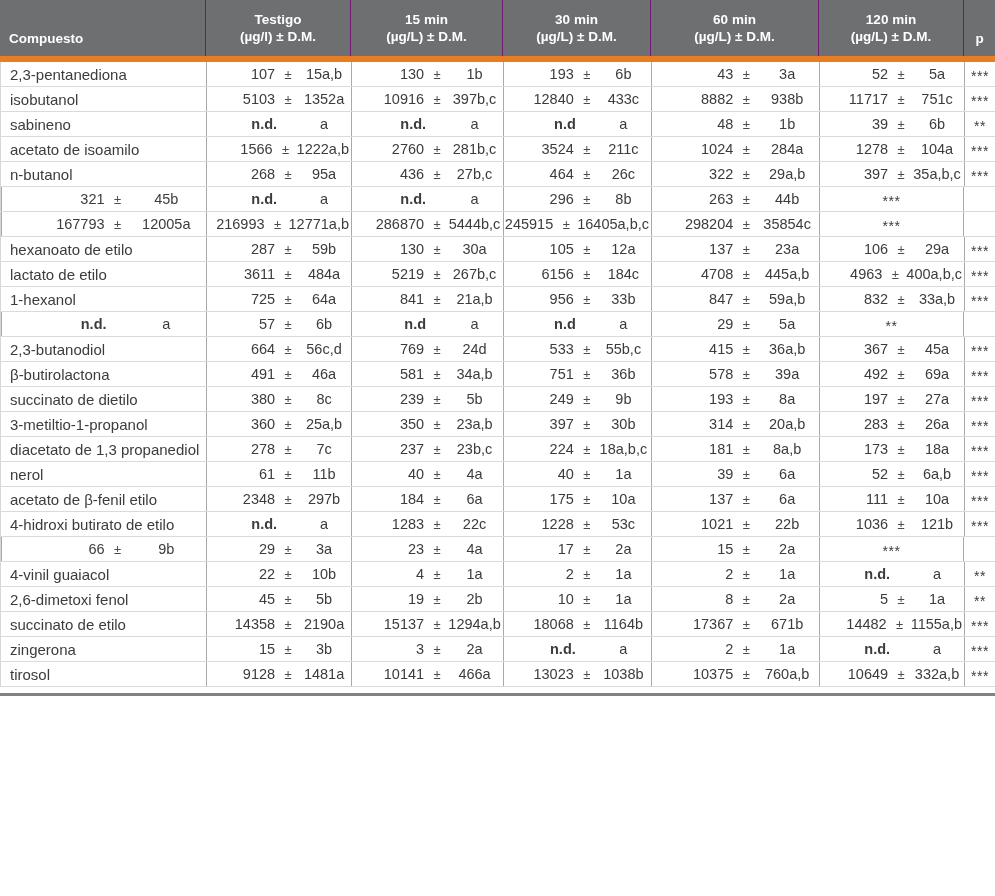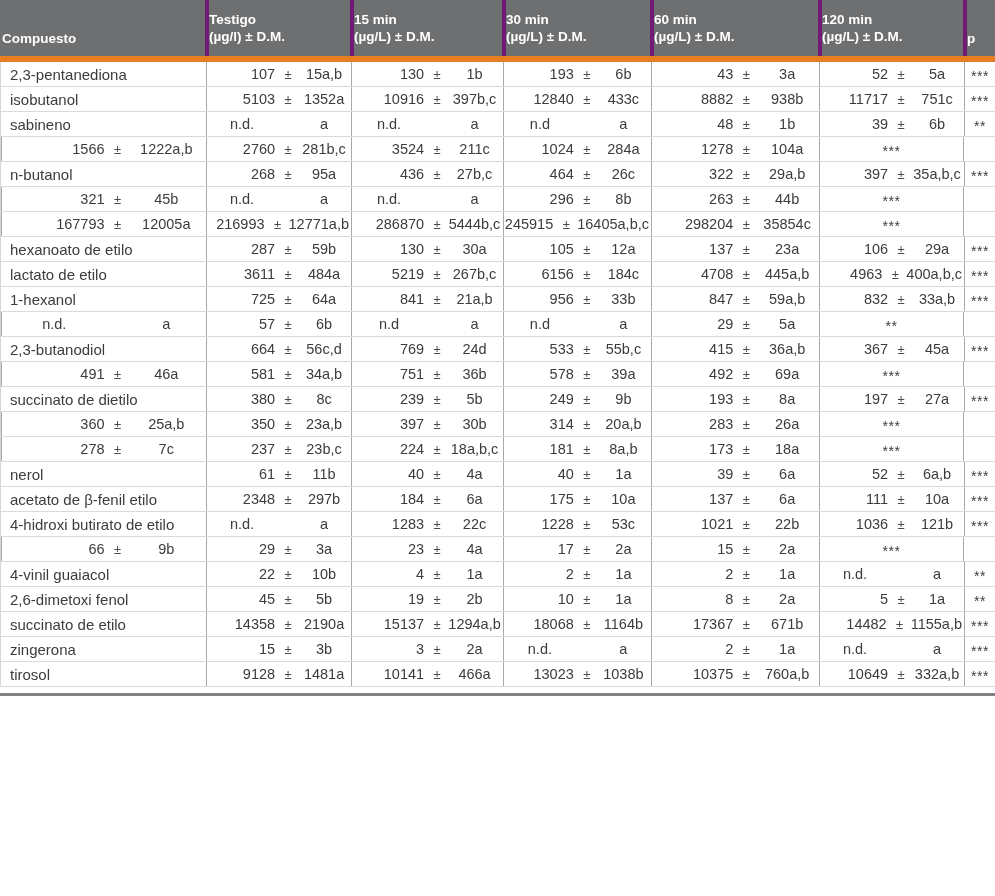--- a/index.html
+++ b/index.html
@@ -1,34 +1,34 @@
 <!DOCTYPE html>
 <html><head>
 <meta charset="utf-8">
 <style>
   html,body{margin:0;padding:0;background:#ffffff;font-family:"Liberation Sans",sans-serif;}
   .table{width:995px;}
   .grid-row{display:grid;grid-template-columns:205px 145px 152px 148px 168px 145px 32px;}
   
   .thead{background:#6e6f71;height:56px;}
   .hcell{color:#ffffff;font-weight:bold;font-size:13.5px;line-height:17px;
-         display:flex;flex-direction:column;align-items:flex-start;justify-content:center;
-         border-left:4px solid #701a75;box-sizing:border-box;}
+         display:flex;flex-direction:column;align-items:center;justify-content:center;
+         border-left:1px solid #701a75;box-sizing:border-box;}
   .hcell:first-child{border-left:none;}
-  .hcell.compound{align-items:flex-start;justify-content:flex-end;padding:0 4px 9px 2px;}
+  .hcell.compound{align-items:flex-start;justify-content:flex-end;padding:0 4px 9px 9px;}
   .hcell.pcol{justify-content:flex-end;padding-bottom:9px;}
   
   .accent{height:6px;background:#E87E23;}
   
   .row{height:25px;border-bottom:1px solid #dadadb;border-left:1px solid #d6d6d7;box-sizing:border-box;}
   .ccell{display:flex;align-items:center;padding-left:9px;font-size:15px;color:#3c3c3c;box-sizing:border-box;}
   .gcell{display:grid;grid-template-columns:1.35fr 22px 1fr;align-items:center;
          border-left:1px solid #a7a9ab;font-size:14.5px;color:#3c3c3c;box-sizing:border-box;}
   .gcell .v{text-align:right;padding-right:2px;white-space:nowrap;}
-  .gcell .v.nd{text-align:center;padding-right:0;}
+  .gcell .v.nd{text-align:right;padding-right:0;font-weight:bold;}
   .gcell .pm{text-align:center;font-size:13px;color:#4a4a4a;}
   .gcell .e{text-align:center;white-space:nowrap;padding-right:2px;}
   .pcell{display:flex;align-items:center;justify-content:center;
          border-left:1px solid #a7a9ab;border-right:1px solid #a7a9ab;
          font-size:14px;color:#3c3c3c;letter-spacing:0.5px;box-sizing:border-box;padding-top:4px;}
   .bottom-bar{height:3px;background:#7f8184;margin-top:6px;}
 </style>
 </head>
 <body>
 
@@ -147,20 +147,21 @@
           <span class="e">1b</span>
         </div>
         <div class="gcell">
           <span class="v">39</span>
           <span class="pm">±</span>
           <span class="e">6b</span>
         </div>
         <div class="pcell">**</div>
       </div>
       <div class="row grid-row">
+        <div class="ccell">acetato de isoamilo</div>
         <div class="gcell">
           <span class="v">1566</span>
           <span class="pm">±</span>
           <span class="e">1222a,b</span>
         </div>
         <div class="gcell">
           <span class="v">2760</span>
           <span class="pm">±</span>
           <span class="e">281b,c</span>
         </div>
@@ -404,20 +405,21 @@
           <span class="e">36a,b</span>
         </div>
         <div class="gcell">
           <span class="v">367</span>
           <span class="pm">±</span>
           <span class="e">45a</span>
         </div>
         <div class="pcell">***</div>
       </div>
       <div class="row grid-row">
+        <div class="ccell">β-butirolactona</div>
         <div class="gcell">
           <span class="v">491</span>
           <span class="pm">±</span>
           <span class="e">46a</span>
         </div>
         <div class="gcell">
           <span class="v">581</span>
           <span class="pm">±</span>
           <span class="e">34a,b</span>
         </div>
@@ -461,20 +463,21 @@
           <span class="e">8a</span>
         </div>
         <div class="gcell">
           <span class="v">197</span>
           <span class="pm">±</span>
           <span class="e">27a</span>
         </div>
         <div class="pcell">***</div>
       </div>
       <div class="row grid-row">
+        <div class="ccell">3-metiltio-1-propanol</div>
         <div class="gcell">
           <span class="v">360</span>
           <span class="pm">±</span>
           <span class="e">25a,b</span>
         </div>
         <div class="gcell">
           <span class="v">350</span>
           <span class="pm">±</span>
           <span class="e">23a,b</span>
         </div>
@@ -489,20 +492,21 @@
           <span class="e">20a,b</span>
         </div>
         <div class="gcell">
           <span class="v">283</span>
           <span class="pm">±</span>
           <span class="e">26a</span>
         </div>
         <div class="pcell">***</div>
       </div>
       <div class="row grid-row">
+        <div class="ccell">diacetato de 1,3 propanediol</div>
         <div class="gcell">
           <span class="v">278</span>
           <span class="pm">±</span>
           <span class="e">7c</span>
         </div>
         <div class="gcell">
           <span class="v">237</span>
           <span class="pm">±</span>
           <span class="e">23b,c</span>
         </div>

